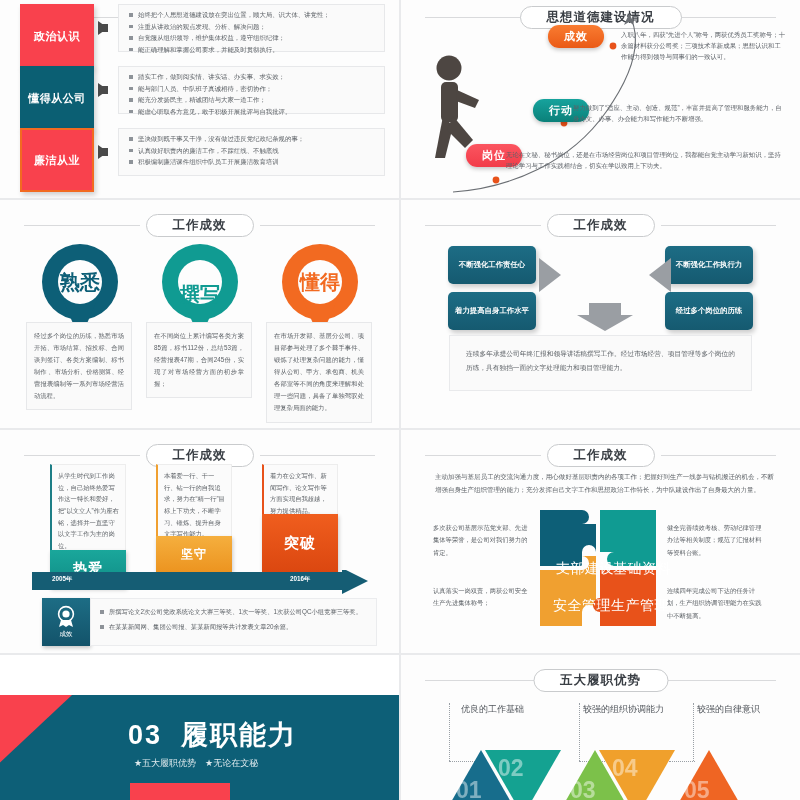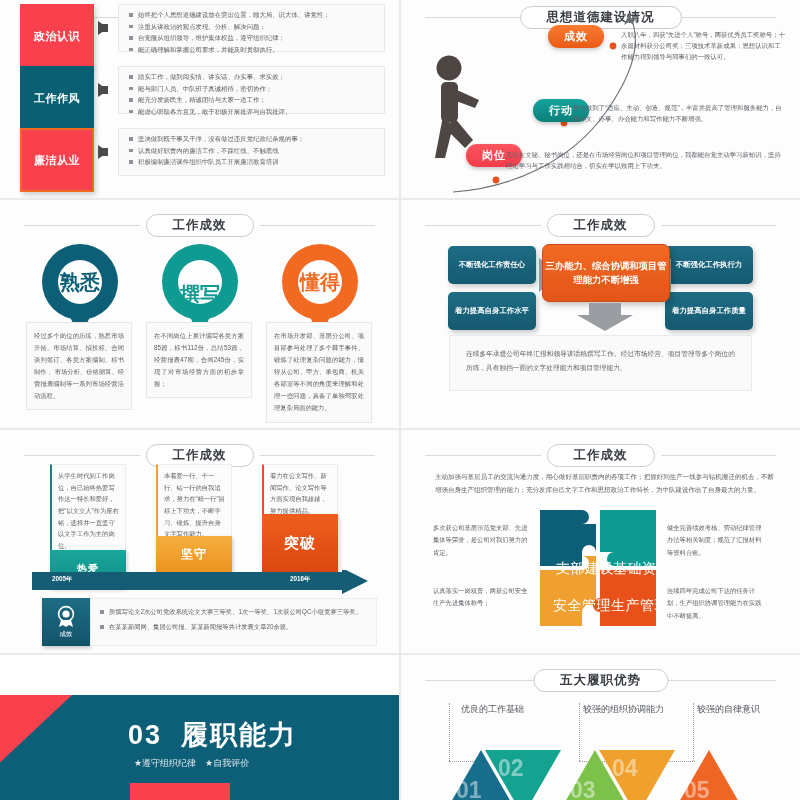--- a/index.html
+++ b/index.html
@@ -121,21 +121,21 @@
   }
 
   
   .bl-card{
     position:absolute;top:34px;width:76px;height:86px;
     background:#fbfbfb;border-left:2px solid #1d7e86;border-right:1px solid #ededed;
     border-top:1px solid #ededed;
     font-size:6.3px;color:#5a5f64;line-height:1.85;padding:5px 6px;box-sizing:border-box;
   }
   .bl-tab{
-    position:absolute;width:76px;height:38px;color:#fff;font-size:10px;font-weight:bold;
+    position:absolute;width:76px;height:38px;color:#fff;font-size:14px;font-weight:bold;
     display:flex;align-items:center;justify-content:center;letter-spacing:1px;
     box-shadow:1px 2px 4px rgba(0,0,0,.2);
   }
   .bl-arrowbar{position:absolute;left:32px;top:140px;width:336px;height:24px;}
   .bl-year{position:absolute;top:145px;color:#fff;font-size:6.3px;font-weight:bold;}
   .bl-badge{
     position:absolute;left:42px;top:168px;width:48px;height:48px;
     background:linear-gradient(#1d6d85,#13536a);color:#fff;
     display:flex;flex-direction:column;align-items:center;justify-content:center;
     font-size:6.5px;box-shadow:1px 2px 4px rgba(0,0,0,.22);
@@ -189,21 +189,21 @@
           <ul>
       <li>始终把个人思想道德建设放在突出位置，顾大局、识大体、讲党性；</li>
       <li>注重从讲政治的观点发现、分析、解决问题；</li>
       <li>自觉服从组织领导，维护集体权益，遵守组织纪律；</li>
       <li>能正确理解和掌握公司要求，并能及时贯彻执行。</li>
     </ul>
         </div>
   </div>
 
   <div class="tl-row" style="top:74px;">
-    <div class="tl-tag" style="background:#0b5f73;">工作作风</div>
+    <div class="tl-tag" style="background:#0b5f73;">懂得从公司</div>
     <div class="tl-arrow"></div>
     <div class="tl-body">
           <ul>
       <li>踏实工作，做到阅实情、讲实话、办实事、求实效；</li>
       <li>能与部门人员、中队班子真诚相待，密切协作；</li>
       <li>能充分发扬民主，精诚团结与大家一道工作；</li>
       <li>能虚心听取各方意见，敢于积极开展批评与自我批评。</li>
     </ul>
         </div>
   </div>
@@ -292,30 +292,29 @@
 <div class="panel p-mr">
   <div class="sec-head">
     <div class="line l"></div>
     <div class="line r"></div>
     <div class="sec-pill">工作成效</div>
   </div>
 
   <div class="mr-box" style="left:47px;top:46px;">不断强化工作责任心</div>
   <div class="mr-box" style="left:47px;top:92px;">着力提高自身工作水平</div>
   <div class="mr-box" style="left:264px;top:46px;">不断强化工作执行力</div>
-  <div class="mr-box" style="left:264px;top:92px;">着力提高自身工作质量</div>
+  <div class="mr-box" style="left:264px;top:92px;">经过多个岗位的历练</div>
 
   <svg style="position:absolute;left:138px;top:58px;width:22px;height:34px;" viewBox="0 0 22 34">
         <path d="M0 0 L22 17 L0 34 Z" fill="#9a9ea3"></path>
       </svg>
   <svg style="position:absolute;left:248px;top:58px;width:22px;height:34px;" viewBox="0 0 22 34">
         <path d="M22 0 L0 17 L22 34 Z" fill="#9a9ea3"></path>
       </svg>
 
-  <div class="mr-center">三办能力、综合协调和项目管理能力不断增强</div>
 
   <svg style="position:absolute;left:176px;top:103px;width:56px;height:28px;" viewBox="0 0 56 28">
     <path d="M12 0 L44 0 L44 12 L56 12 L28 28 L0 12 L12 12 Z" fill="#9a9ea3"></path>
   </svg>
 
   <div class="mr-note">连续多年承提公司年终汇报和领导讲话稿撰写工作。经过市场经营、项目管理等多个岗位的历练，具有独挡一面的文字处理能力和项目管理能力。</div>
 </div>
 
 <div class="panel p-bl">
   <div class="sec-head">
@@ -382,21 +381,21 @@
   <div class="br-side" style="left:266px;top:155px;">连续四年完成公司下达的任务计划，生产组织协调管理能力在实践中不断提高。</div>
 </div>
 
 <div class="panel p-fl">
   <div class="white-wedge"></div>
   <div class="cover">
     <div class="tri-red"></div>
     <div class="cover-title">
       <span>03</span>&nbsp;&nbsp;<span>履职能力</span>
     </div>
-    <div class="cover-sub">★遵守组织纪律　★自我评价</div>
+    <div class="cover-sub">★五大履职优势　★无论在文秘</div>
     <div class="cover-bar"></div>
   </div>
 </div>
 
 <div class="panel p-fr">
   <div class="sec-head">
     <div class="line l"></div>
     <div class="line r"></div>
     <div class="sec-pill">五大履职优势</div>
   </div>

